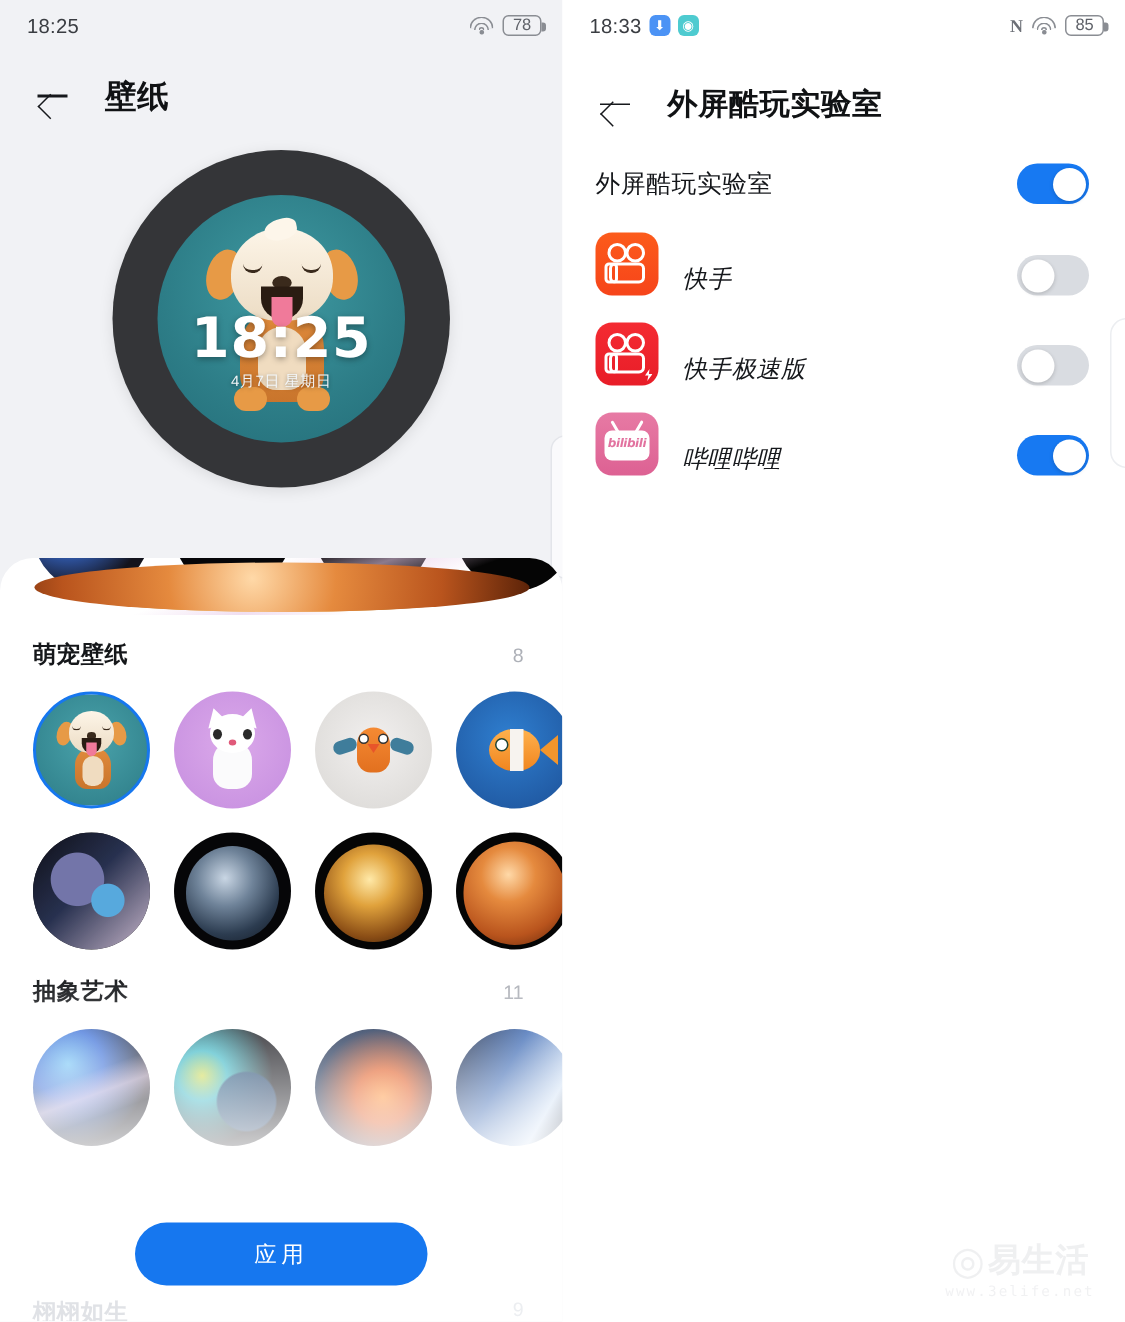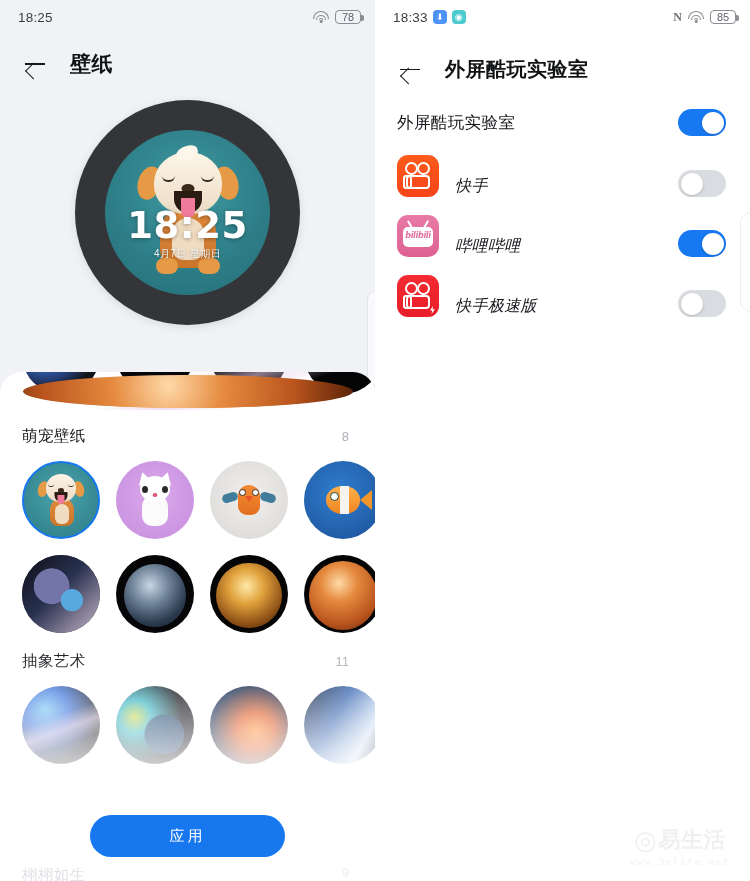--- a/index.html
+++ b/index.html
@@ -146,21 +146,21 @@
   }
 
   .row-clip { height: 38px; overflow: hidden; position: relative; }
   .row-clip .thumbs { display: flex; gap: 16px; padding-left: 22px; margin-top: -56px; }
   .row-clip .thumbs .th { width: 78px; height: 78px; border-radius: 50%; flex: 0 0 auto; }
 
   .sec-head {
     display: flex; align-items: baseline; justify-content: space-between;
     padding: 16px 26px 0 22px;
   }
-  .sec-title { font-size: 15.5px; color: #15171a; font-weight: 400; letter-spacing: .4px; text-align: center; }
+  .sec-title { font-size: 15.5px; color: #15171a; font-weight: 700; letter-spacing: .4px; text-align: center; }
   .sec-count { font-size: 13px; color: #aeb1b8; }
 
   .thumb-row { display: flex; gap: 16px; padding: 14px 0 2px 22px; }
   .thumb {
     width: 78px; height: 78px; border-radius: 50%; flex: 0 0 auto; position: relative;
     overflow: hidden;
   }
   .thumb.sel-ring { border: 2.5px solid #1677ef; }
 
   
@@ -566,46 +566,46 @@
           <span class="lens"></span>
             <span class="cam"></span>
         </span>
         <span class="app-name">快手</span>
         <span class="tgl off">
             <span class="knob"></span>
           </span>
       </div>
 
       <div class="app-row">
-        <span class="app-icon bl">
-          <span class="an1"></span>
-            <span class="an2"></span>
-          <span class="tv"></span>
-            <span class="txt">bilibili</span>
-        </span>
-        <span class="app-name">哔哩哔哩</span>
-        <span class="tgl on">
-            <span class="knob"></span>
-          </span>
-      </div>
-
-      <div class="app-row">
         <span class="app-icon ks red">
           <span class="o1"></span>
             <span class="o2"></span>
           <span class="lens"></span>
             <span class="cam"></span>
             <span class="bolt"></span>
         </span>
         <span class="app-name">快手极速版</span>
         <span class="tgl off">
             <span class="knob"></span>
           </span>
       </div>
 
+      <div class="app-row">
+        <span class="app-icon bl">
+          <span class="an1"></span>
+            <span class="an2"></span>
+          <span class="tv"></span>
+            <span class="txt">bilibili</span>
+        </span>
+        <span class="app-name">哔哩哔哩</span>
+        <span class="tgl on">
+            <span class="knob"></span>
+          </span>
+      </div>
+
     </div>
 
     <div class="peek-card-r"></div>
 
     <div class="watermark">
       <div class="wm-main">
         <span class="wm-ring">◎</span>
         <span class="wm-txt">易生活</span>
       </div>
       <div class="wm-sub">www.3elife.net</div>

